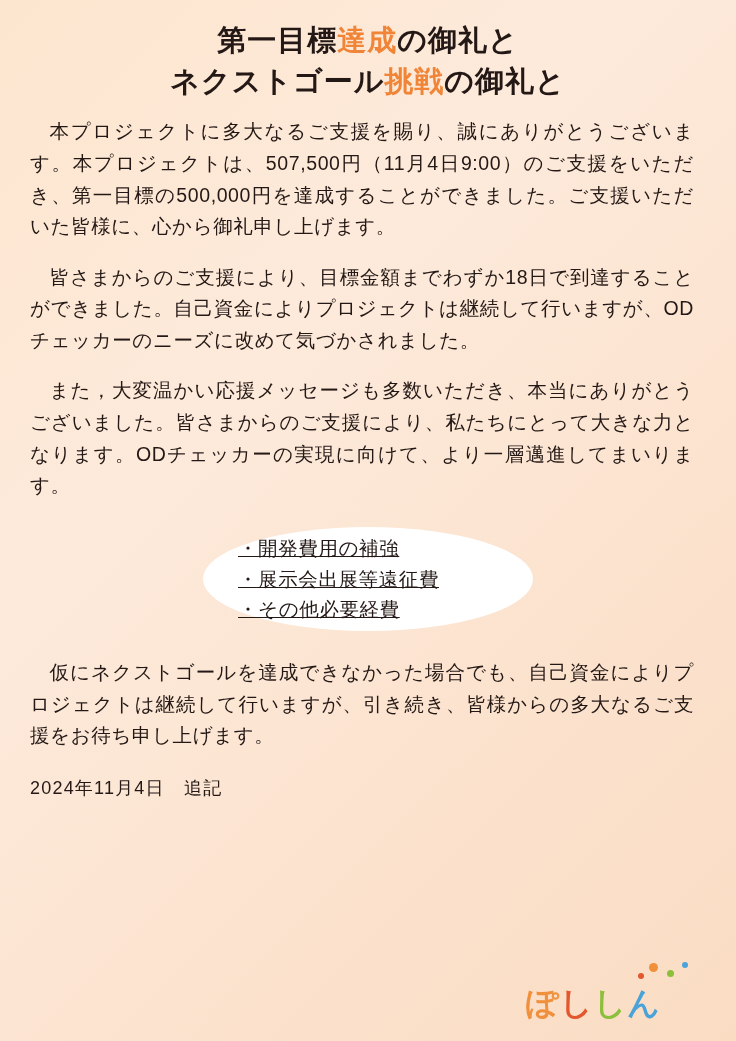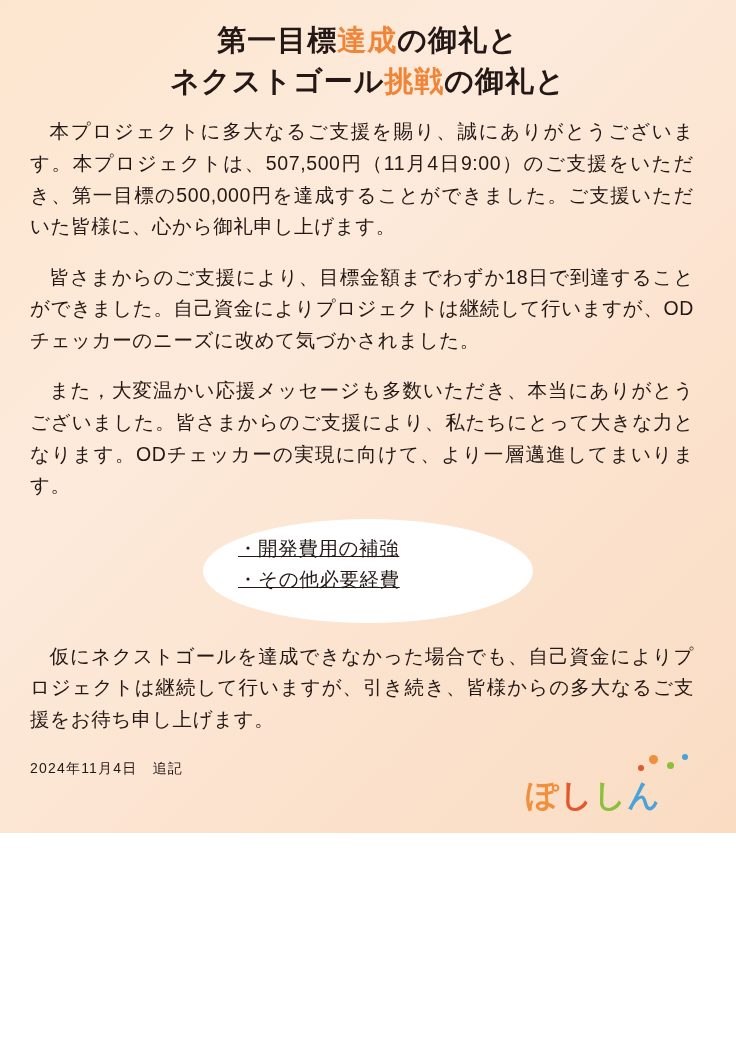--- a/index.html
+++ b/index.html
@@ -8,21 +8,21 @@
   }
   body {
     width: 736px;
     height: 1041px;
     background: #ffffff;
     font-family: "Liberation Sans", sans-serif;
   }
   .page {
     position: relative;
     width: 736px;
-    height: 833px;
+    height: 1041px;
     box-sizing: border-box;
     background: linear-gradient(135deg, #fde6cf 0%, #fdeadb 35%, #fbe2cd 70%, #fadcc3 100%);
     overflow: hidden;
   }
   .page-inner {
     position: absolute;
     left: 0; top: 0; right: 0; bottom: 0;
     padding: 18px 30px 10px 30px;
     box-sizing: border-box;
   }
@@ -76,21 +76,21 @@
     margin: 0 auto;
   }
   .bullets .bullet {
     font-size: 19.5px;
     line-height: 1.58;
     color: #231815;
     letter-spacing: 0.6px;
     white-space: nowrap;
   }
   .date-line {
-    font-size: 14px;
+    font-size: 18px;
     line-height: 1.6;
     color: #231815;
     letter-spacing: 1.2px;
     margin-top: 22px;
   }
   .logo {
     position: absolute;
     right: 36px;
     bottom: 18px;
     width: 180px;
@@ -137,20 +137,21 @@
 
     <div class="body-text">
       <p class="para">本プロジェクトに多大なるご支援を賜り、誠にありがとうございます。本プロジェクトは、507,500円（11月4日9:00）のご支援をいただき、第一目標の500,000円を達成することができました。ご支援いただいた皆様に、心から御礼申し上げます。</p>
       <p class="para">皆さまからのご支援により、目標金額までわずか18日で到達することができました。自己資金によりプロジェクトは継続して行いますが、ODチェッカーのニーズに改めて気づかされました。</p>
       <p class="para">また，大変温かい応援メッセージも多数いただき、本当にありがとうございました。皆さまからのご支援により、私たちにとって大きな力となります。ODチェッカーの実現に向けて、より一層邁進してまいります。</p>
 
       <div class="bullet-block">
         <div class="ellipse"></div>
         <div class="bullets">
           <div class="bullet">・開発費用の補強</div>
+          <div class="bullet">・展示会出展等遠征費</div>
           <div class="bullet">・その他必要経費</div>
         </div>
       </div>
 
       <p class="para">仮にネクストゴールを達成できなかった場合でも、自己資金によりプロジェクトは継続して行いますが、引き続き、皆様からの多大なるご支援をお待ち申し上げます。</p>
 
       <div class="date-line">2024年11月4日　追記</div>
     </div>
 
   </div>

